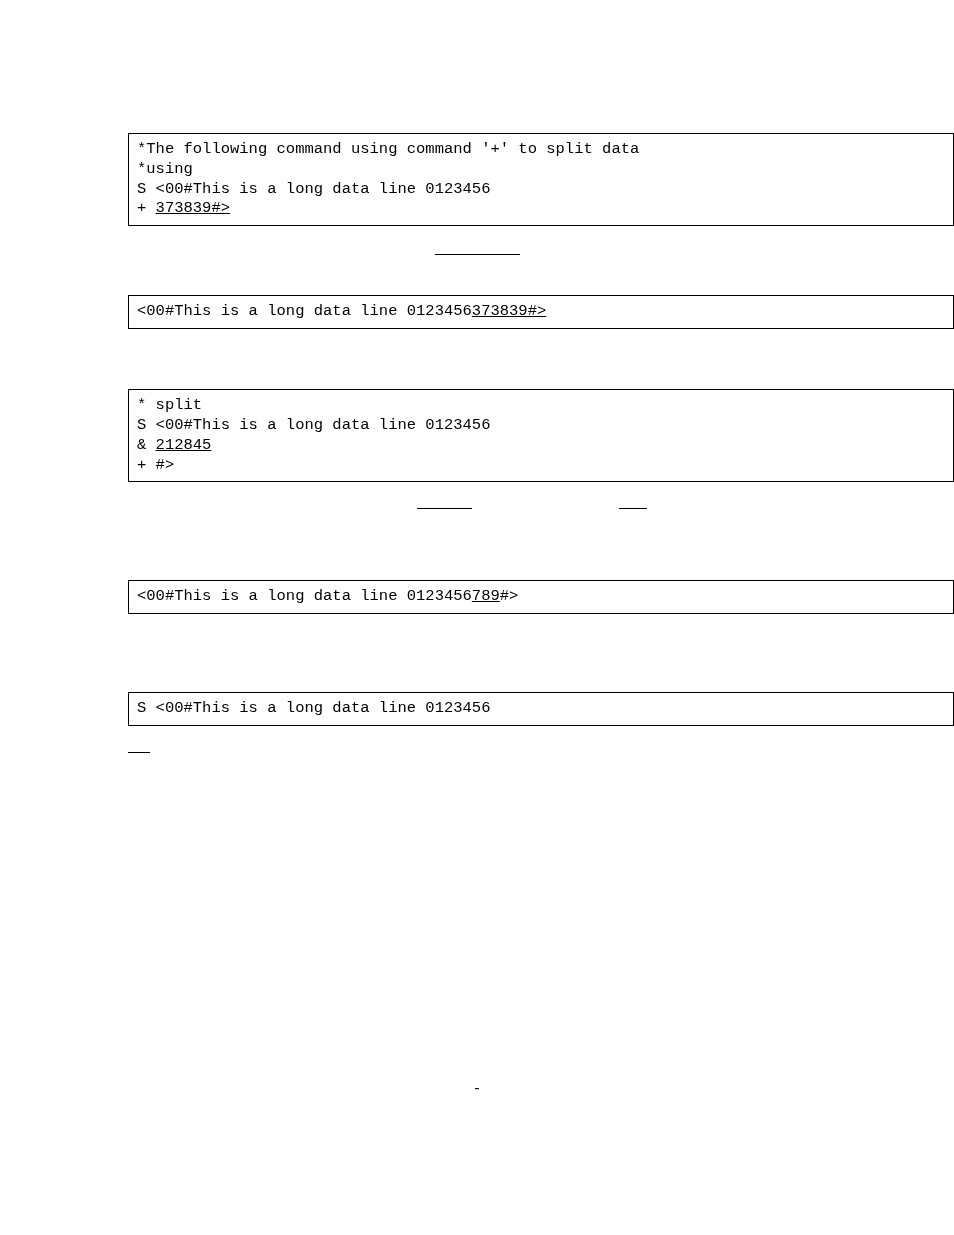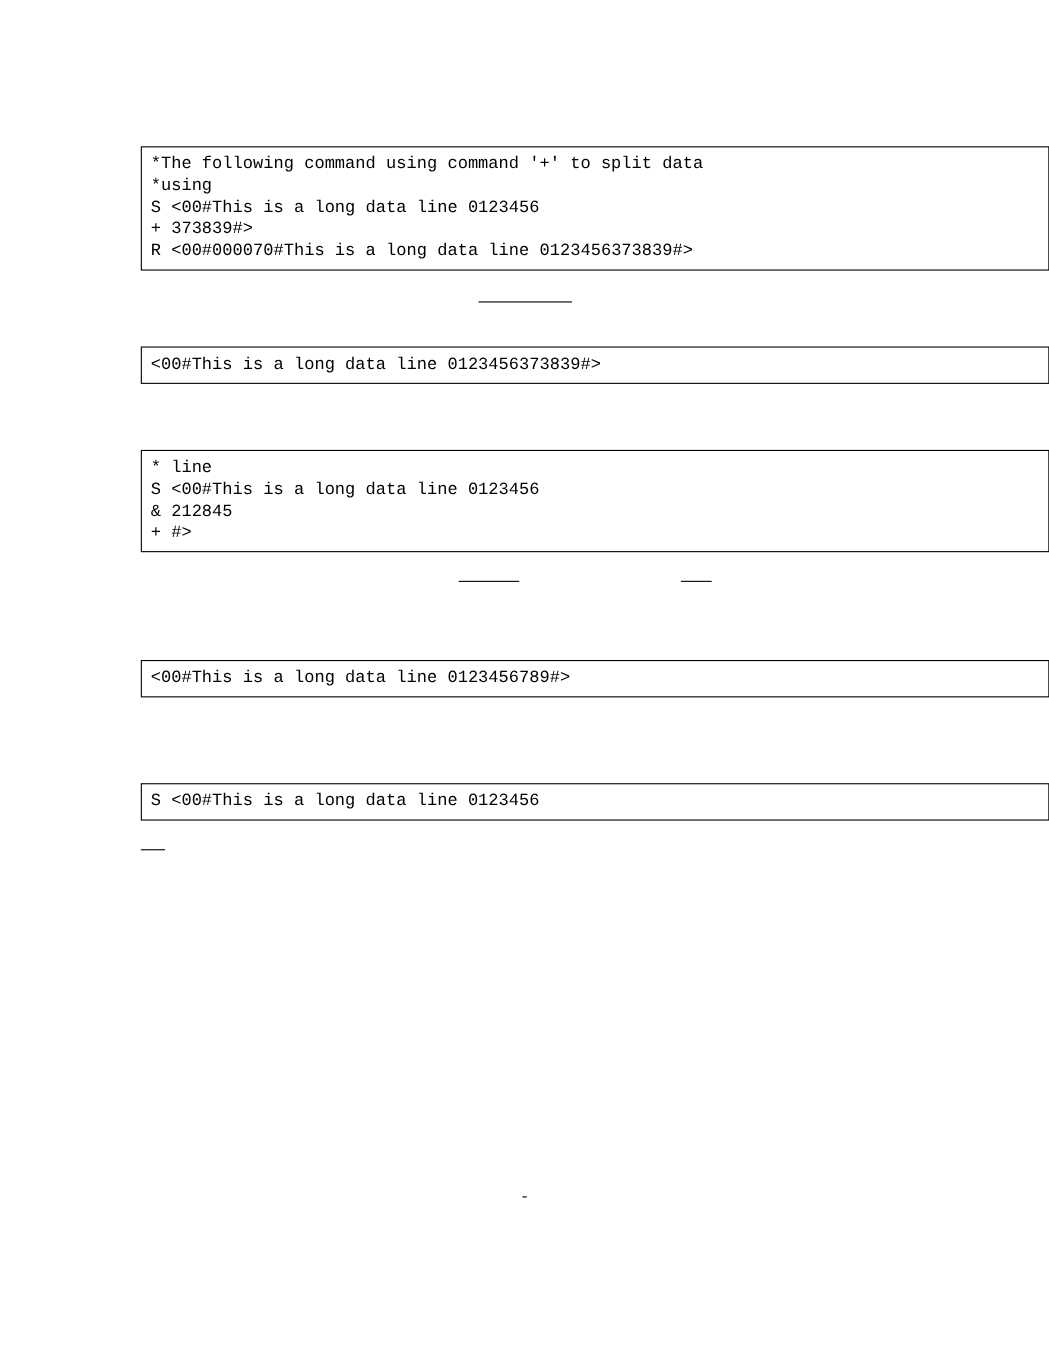--- a/index.html
+++ b/index.html
@@ -20,21 +20,21 @@
   }
   .box {
     border: 1px solid #000;
     margin-left: 128px;
     padding: 6px 8px 6px 8px;
     box-sizing: border-box;
   }
   .monoline {
     white-space: pre;
   }
-  .u { }
+  .u { text-decoration: underline; }
   .sep-center-wide {
     width: 85px;
     height: 0;
     border-top: 1.2px solid #000;
     margin: 28px auto 18px auto;
   }
   .sep-row {
     position: relative;
     height: 32px;
     margin-top: 26px;
@@ -74,34 +74,33 @@
 </head>
 <body>
 
 <div class="page">
 
   <div class="box">
     <div class="monoline">*The following command using command '+' to split data</div>
     <div class="monoline">*using</div>
     <div class="monoline">S &lt;00#This is a long data line 0123456</div>
     <div class="monoline"><span>+ </span><span class="u">373839#&gt;</span></div>
-    <div class="monoline"><span>R &lt;00#000070#This is a long data line 0123456</span><span class="u">373839#&gt;</span></div>
   </div>
 
   <div class="sep-center-wide"></div>
   <div class="gap1"></div>
 
   <div class="box">
     <div class="monoline"><span>&lt;00#This is a long data line 0123456</span><span class="u">373839#&gt;</span></div>
   </div>
 
   <div class="gap2"></div>
 
   <div class="box">
-    <div class="monoline">* line</div>
+    <div class="monoline">* split</div>
     <div class="monoline">S &lt;00#This is a long data line 0123456</div>
     <div class="monoline"><span>&amp; </span><span class="u">212845</span></div>
     <div class="monoline">+ #&gt;</div>
   </div>
 
   <div class="sep-row">
     <div class="sep-a"></div>
     <div class="sep-b"></div>
   </div>
   <div class="gap3"></div>

